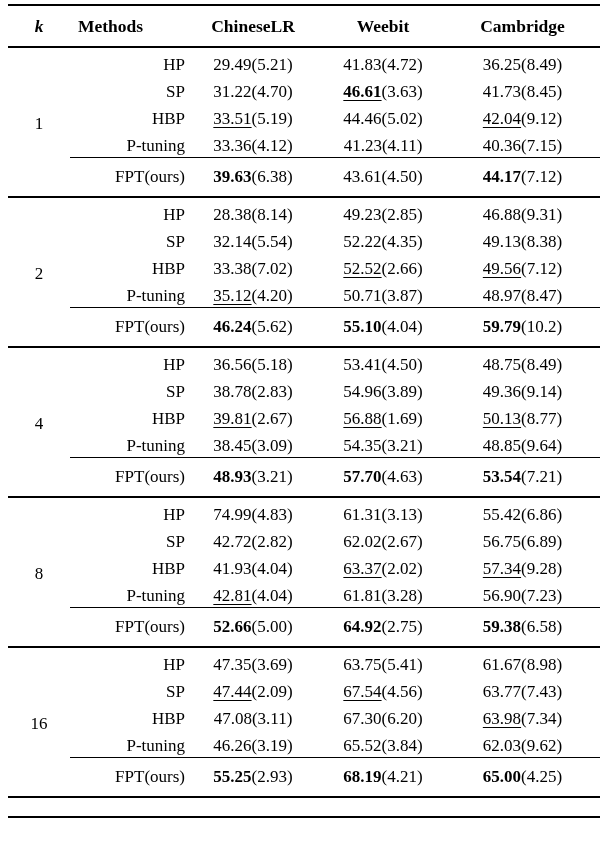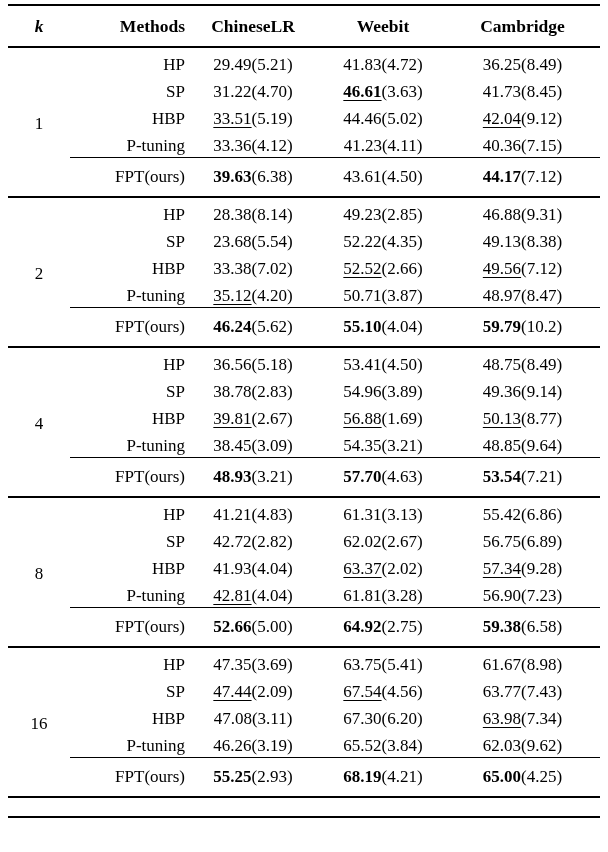--- a/index.html
+++ b/index.html
@@ -26,21 +26,21 @@
     font-size: 17px;
   }
   thead th {
     border-bottom: 2px solid #000;
     font-size: 17.5px;
     font-weight: bold;
     padding: 9px 0 8px 0;
     text-align: center;
     line-height: 23px;
   }
-  thead th.method-h { text-align: right; padding-left: 8px; }
+  thead th.method-h { text-align: left; padding-left: 8px; }
   thead th.k-h { font-style: italic; }
   tbody.group { border-top: 2px solid #000; }
   td {
     padding: 2.5px 0;
     line-height: 22px;
   }
   tbody.group tr:first-child td { padding-top: 6px; }
   tbody.group tr:nth-child(4) td { padding-bottom: 0; }
   tr.ours td {
     border-top: 1px solid #000;
@@ -118,21 +118,21 @@
       <tbody class="group">
         <tr>
           <td rowspan="5" class="kcell">2</td>
           <td class="method">HP</td>
           <td class="num"><span class="val">28.38</span><span class="sd">(8.14)</span></td>
           <td class="num"><span class="val">49.23</span><span class="sd">(2.85)</span></td>
           <td class="num"><span class="val">46.88</span><span class="sd">(9.31)</span></td>
         </tr>
         <tr>
           <td class="method">SP</td>
-          <td class="num"><span class="val">23.68</span><span class="sd">(5.54)</span></td>
+          <td class="num"><span class="val">32.14</span><span class="sd">(5.54)</span></td>
           <td class="num"><span class="val">52.22</span><span class="sd">(4.35)</span></td>
           <td class="num"><span class="val">49.13</span><span class="sd">(8.38)</span></td>
         </tr>
         <tr>
           <td class="method">HBP</td>
           <td class="num"><span class="val">33.38</span><span class="sd">(7.02)</span></td>
           <td class="num"><span class="val u">52.52</span><span class="sd">(2.66)</span></td>
           <td class="num"><span class="val u">49.56</span><span class="sd">(7.12)</span></td>
         </tr>
         <tr>
@@ -178,21 +178,21 @@
           <td class="method">FPT(ours)</td>
           <td class="num"><span class="val b">48.93</span><span class="sd">(3.21)</span></td>
           <td class="num"><span class="val b">57.70</span><span class="sd">(4.63)</span></td>
           <td class="num"><span class="val b">53.54</span><span class="sd">(7.21)</span></td>
         </tr>
       </tbody>
       <tbody class="group">
         <tr>
           <td rowspan="5" class="kcell">8</td>
           <td class="method">HP</td>
-          <td class="num"><span class="val">41.21</span><span class="sd">(4.83)</span></td>
+          <td class="num"><span class="val">74.99</span><span class="sd">(4.83)</span></td>
           <td class="num"><span class="val">61.31</span><span class="sd">(3.13)</span></td>
           <td class="num"><span class="val">55.42</span><span class="sd">(6.86)</span></td>
         </tr>
         <tr>
           <td class="method">SP</td>
           <td class="num"><span class="val">42.72</span><span class="sd">(2.82)</span></td>
           <td class="num"><span class="val">62.02</span><span class="sd">(2.67)</span></td>
           <td class="num"><span class="val">56.75</span><span class="sd">(6.89)</span></td>
         </tr>
         <tr>

